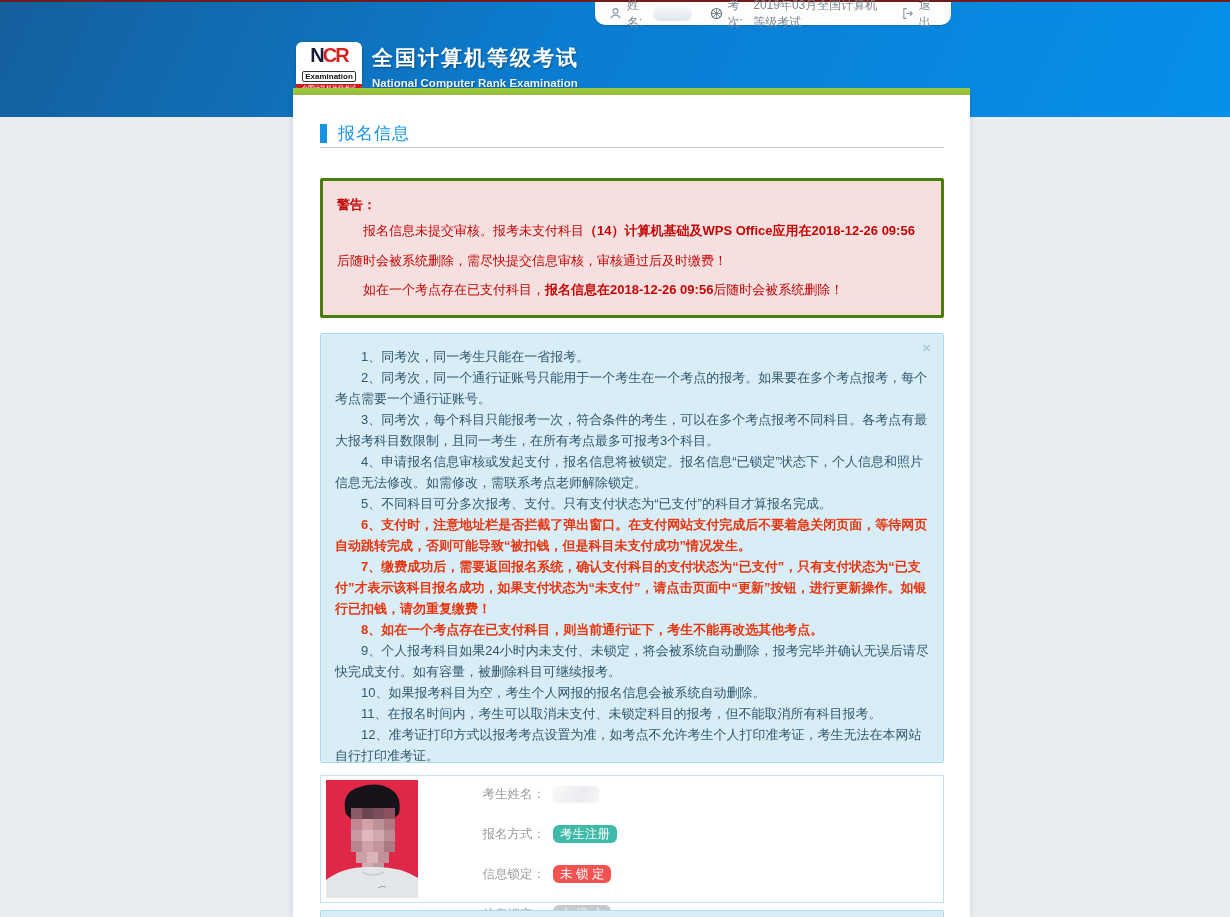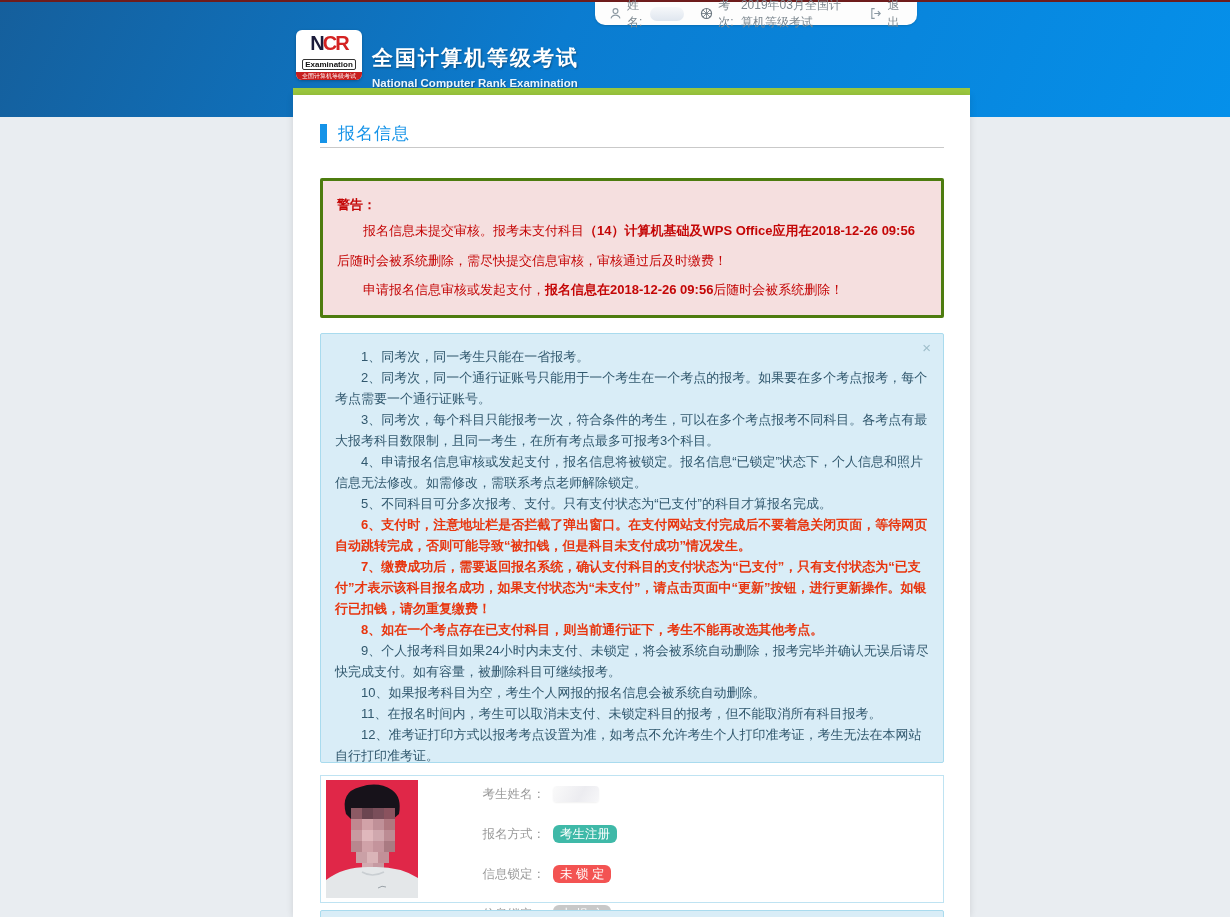--- a/index.html
+++ b/index.html
@@ -4,30 +4,30 @@
 <style>
   * { margin:0; padding:0; box-sizing:border-box; }
   html,body { background:#dfe4e8; }
   body { font-family:"Liberation Sans", sans-serif; }
   .page { position:relative; width:1230px; height:917px; background:#e9edf1; overflow:hidden; }
 
   
   .header { position:absolute; left:0; top:0; width:100%; height:117px;
     background:linear-gradient(115deg,#155f9c 0%,#0b7cd0 45%,#0590ea 100%);
     border-top:2px solid #6e1c1c; }
-  .topbar { position:absolute; left:595px; top:0; width:322px; height:23px;
+  .topbar { position:absolute; left:595px; top:0; width:356px; height:23px;
     background:#fdfdfd; border-radius:0 0 10px 10px; box-shadow:0 1px 2px rgba(0,0,0,.15);
     display:flex; align-items:center; padding:0 14px; gap:5px; font-size:12px; color:#7d8890; }
   .topbar .sep { width:10px; }
   .blur-pill { width:52px; height:14px; border-radius:7px;
     background:linear-gradient(180deg,#f6f8fa,#dfe6ef); }
   .tb-ic { width:13px; height:13px; flex:0 0 auto; }
   .logout-link { cursor:pointer; color:#7d8890; }
 
-  .logo-box { position:absolute; left:296px; top:28px; width:66px; height:50px;
+  .logo-box { position:absolute; left:296px; top:40px; width:66px; height:50px;
     background:#fff; border-radius:6px; box-shadow:0 1px 3px rgba(0,0,0,.25);
     text-align:center; padding-top:3px; overflow:hidden; }
   .logo-ncr { font-size:20px; font-weight:bold; line-height:20px; letter-spacing:-2px; }
   .logo-ncr .n { color:#1b1b3a; }
   .logo-ncr .cr { color:#d42222; }
   .logo-exam { font-size:8px; font-weight:bold; color:#111; border:1px solid #333;
     display:inline-block; padding:0 2px; line-height:9px; border-radius:2px; }
   .logo-cap { margin-top:1px; background:#c81e1e; color:#fff; font-size:6px; line-height:8px; }
 
   .brand { position:absolute; left:372px; top:42px; color:#fff; }
@@ -131,21 +131,21 @@
 
     <div class="section-title">
       <span class="section-bar"></span>
       <span class="section-text">报名信息</span>
     </div>
     <div class="section-rule"></div>
 
     <div class="warning-box">
       <p class="w-title">警告：</p>
       <p class="w-par"><span>报名信息未提交审核。报考未支付科目</span><b>（14）计算机基础及WPS Office应用在2018-12-26 09:56</b><span>后随时会被系统删除，需尽快提交信息审核，审核通过后及时缴费！</span></p>
-      <p class="w-par"><span>申请报名信息审核或发起支付，</span><b>报名信息在2018-12-26 09:56</b><span>后随时会被系统删除！</span></p>
+      <p class="w-par"><span>如在一个考点存在已支付科目，</span><b>报名信息在2018-12-26 09:56</b><span>后随时会被系统删除！</span></p>
     </div>
 
     <div class="tips-box">
       <span class="tips-close">×</span>
       <div id="tips-list">
           <p class="tip">1、同考次，同一考生只能在一省报考。</p>
           <p class="tip">2、同考次，同一个通行证账号只能用于一个考生在一个考点的报考。如果要在多个考点报考，每个考点需要一个通行证账号。</p>
           <p class="tip">3、同考次，每个科目只能报考一次，符合条件的考生，可以在多个考点报考不同科目。各考点有最大报考科目数限制，且同一考生，在所有考点最多可报考3个科目。</p>
           <p class="tip">4、申请报名信息审核或发起支付，报名信息将被锁定。报名信息“已锁定”状态下，个人信息和照片信息无法修改。如需修改，需联系考点老师解除锁定。</p>
           <p class="tip">5、不同科目可分多次报考、支付。只有支付状态为“已支付”的科目才算报名完成。</p>

